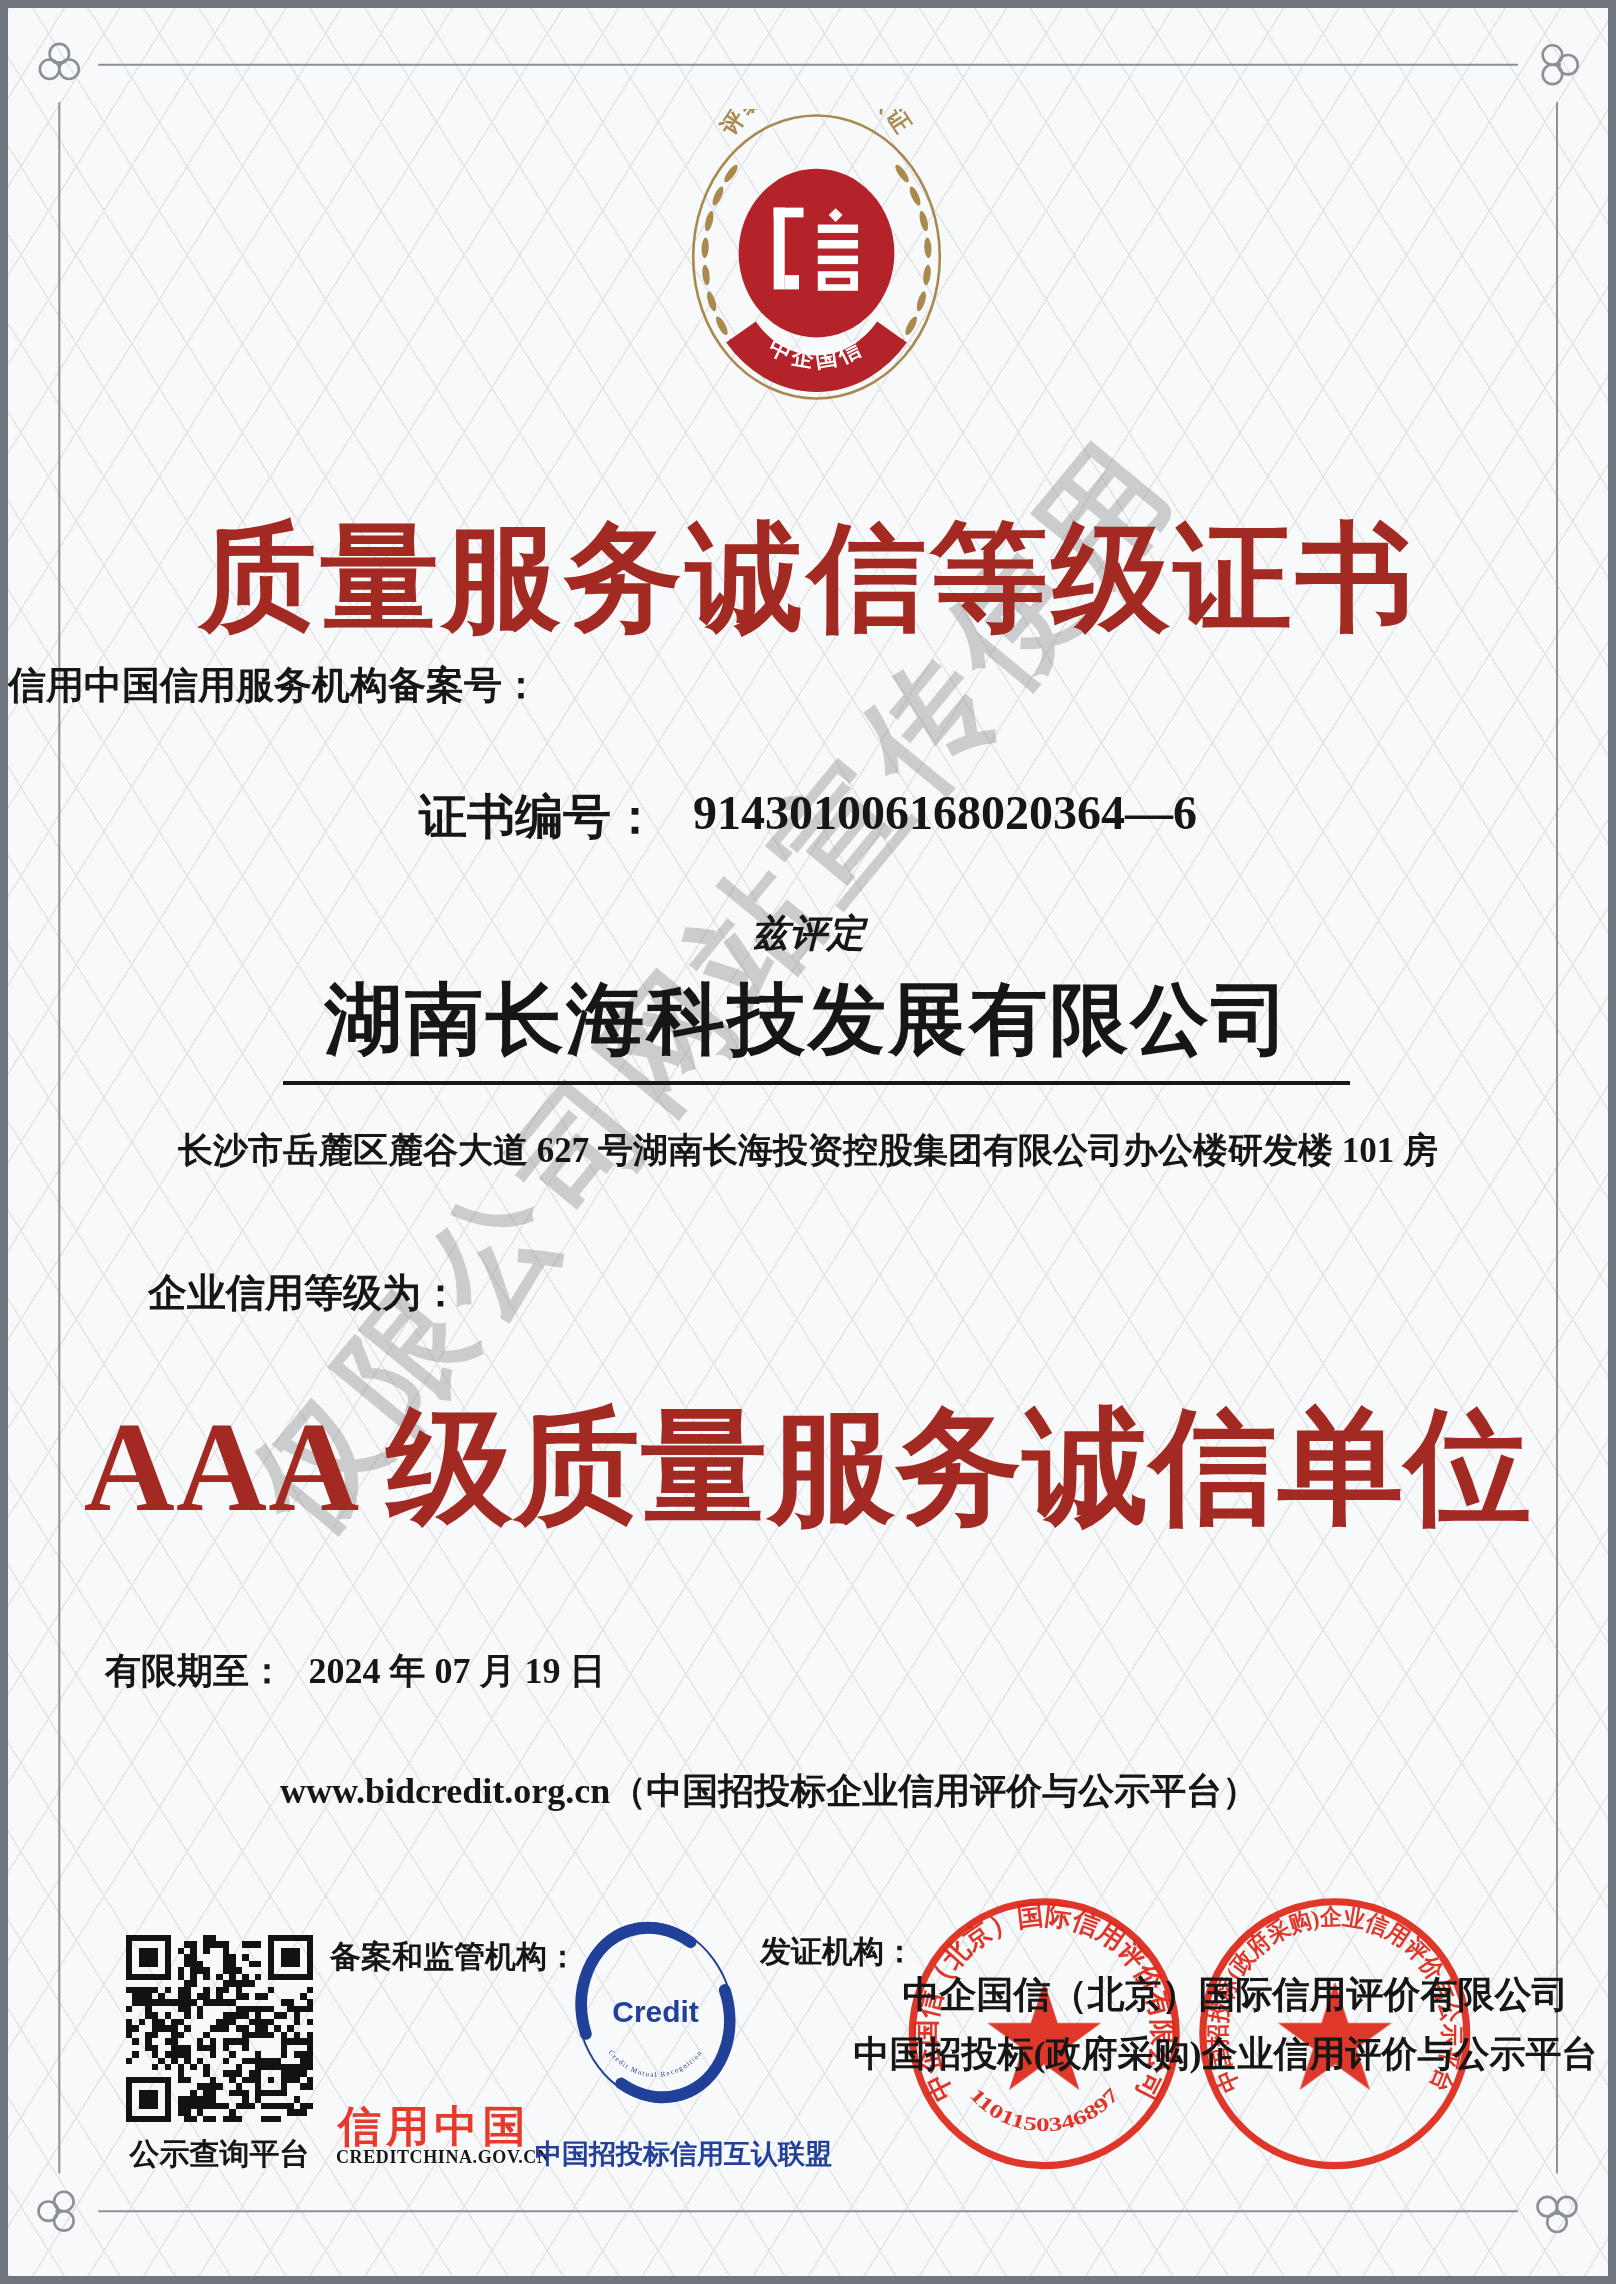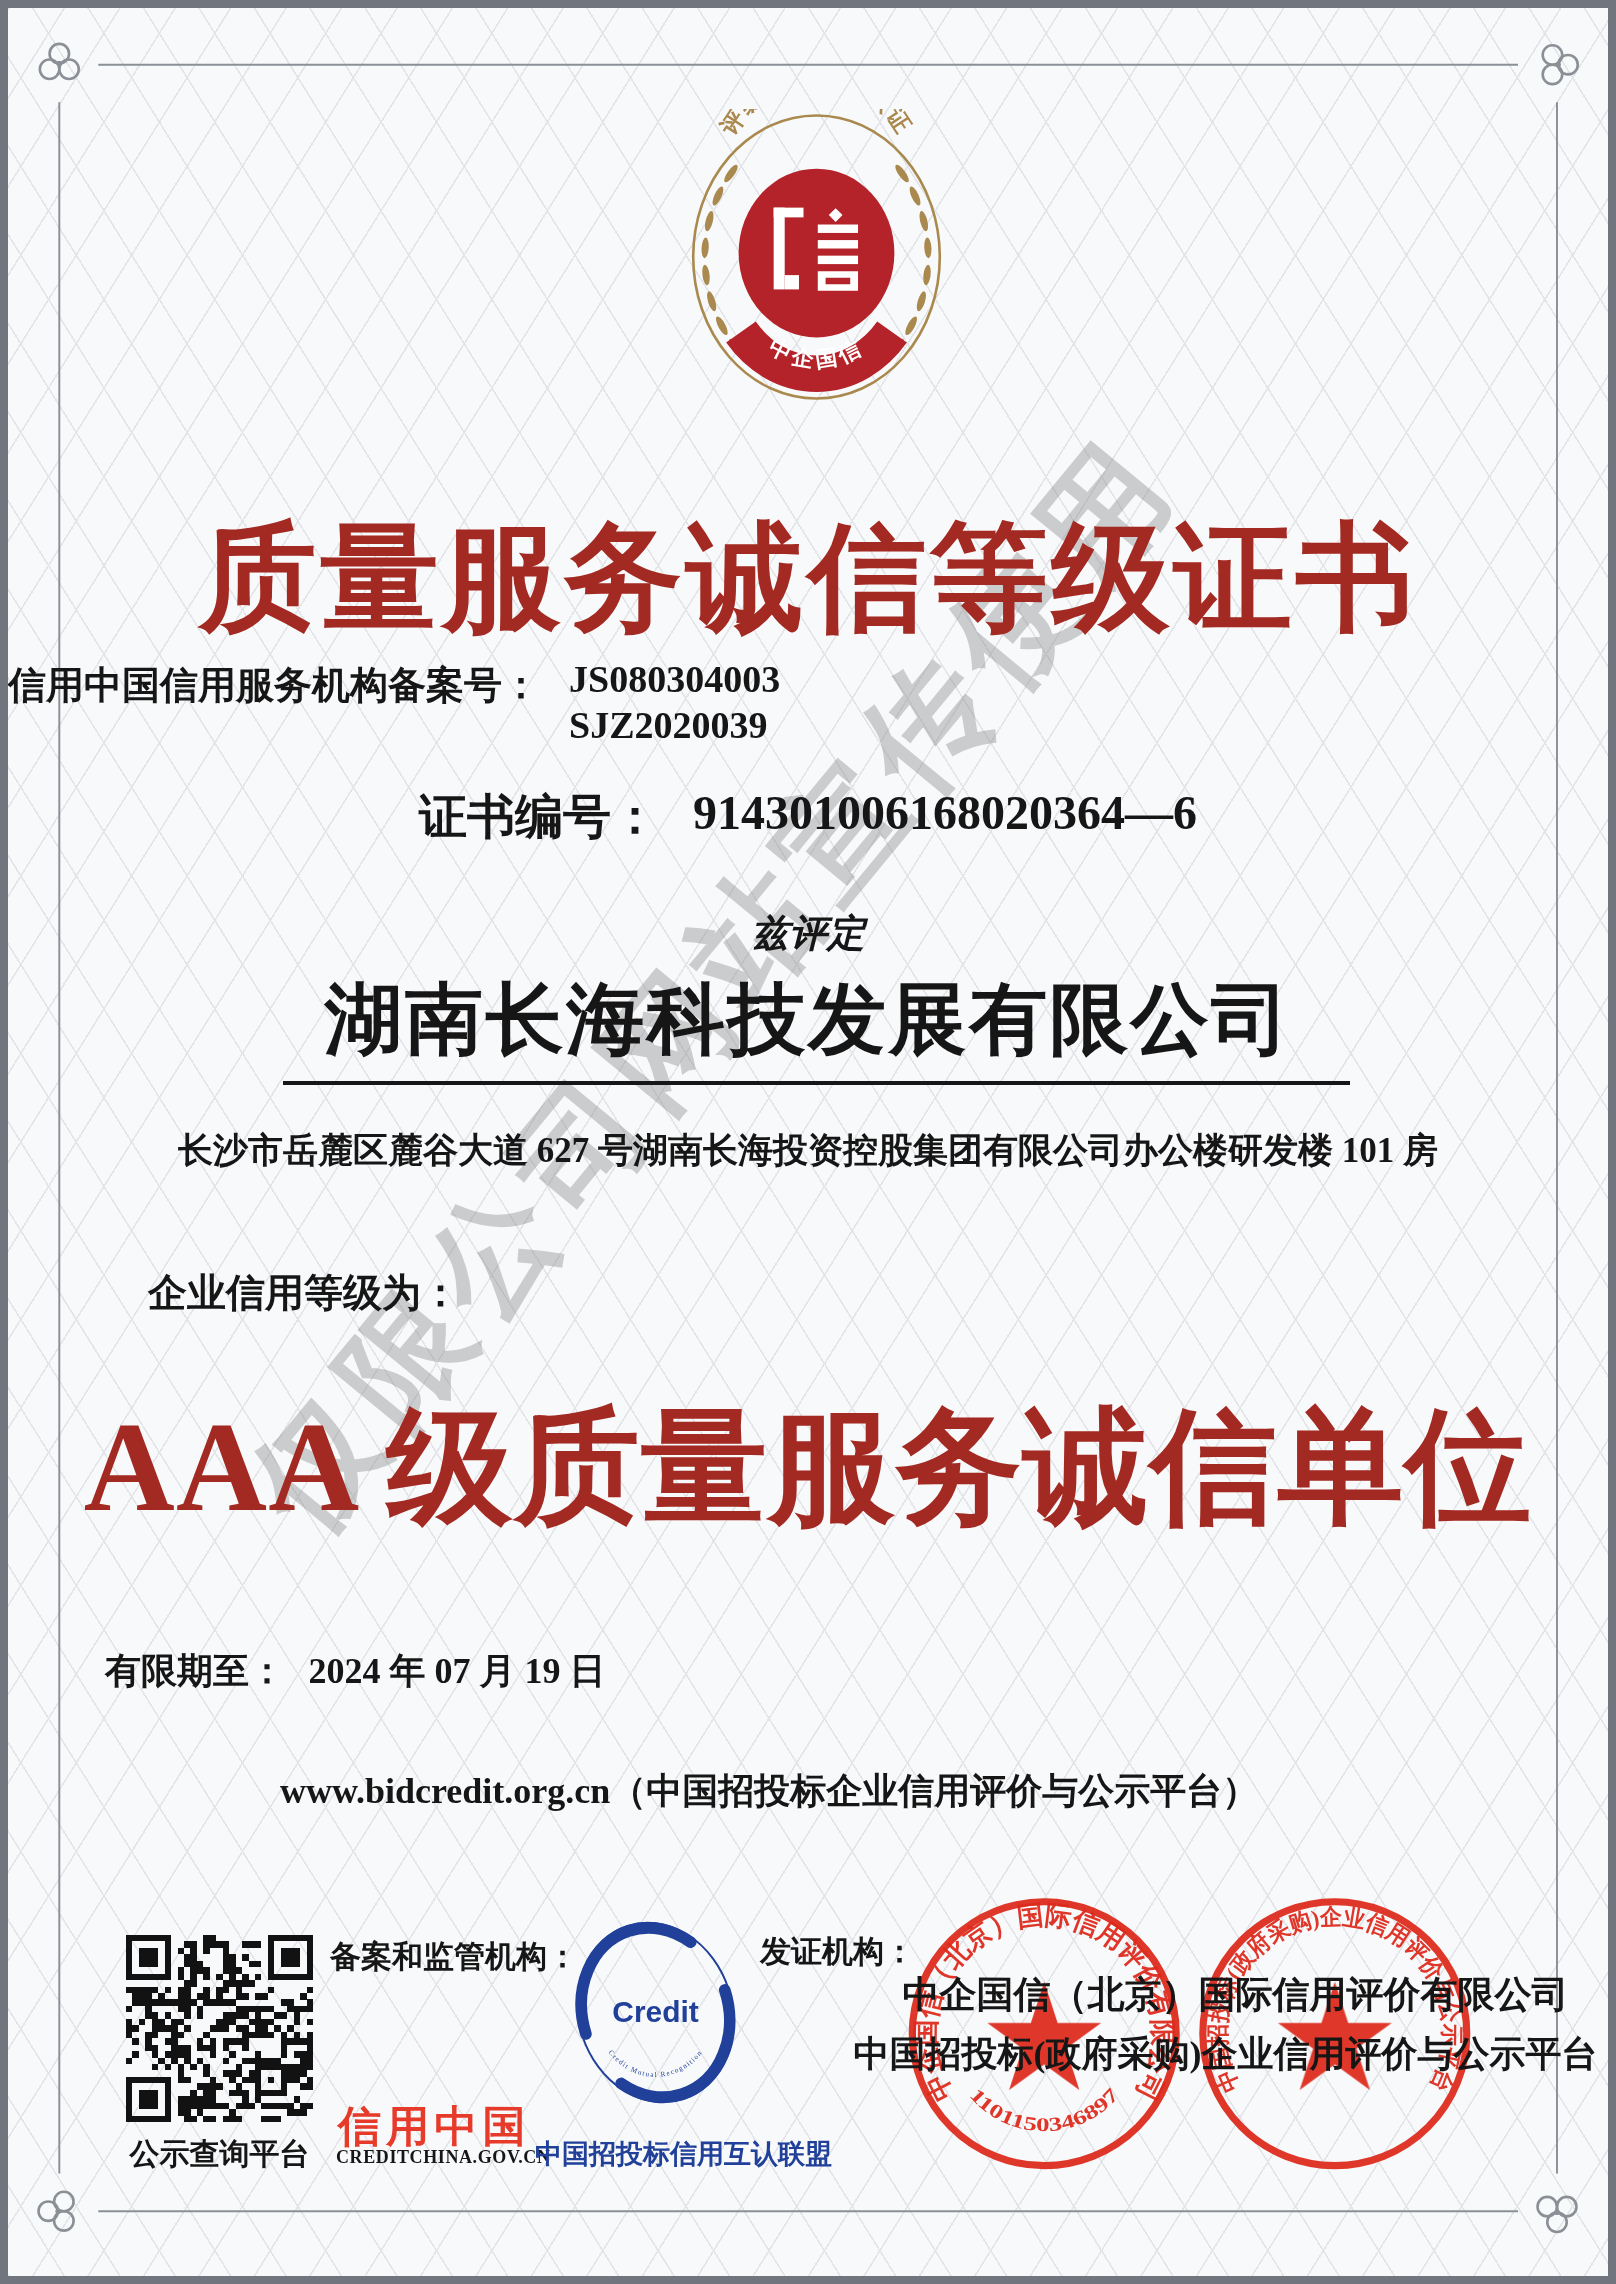--- a/index.html
+++ b/index.html
@@ -123,24 +123,20 @@
     <path id="arcBadgeBandText" d="M104.7,352.3 A150,178 0 0 0 303.3,352.3" fill="none"></path>
     <text font-size="34" font-weight="bold" fill="#ffffff" letter-spacing="6">
       <textPath href="#arcBadgeBandText" startOffset="50%" text-anchor="middle">中企国信</textPath>
     </text>
   </svg>
 
   <div class="abs ctr z2 title nowrap">质量服务诚信等级证书</div>
 
   <div class="abs z2 filing-row">
     <span class="filing-label">信用中国信用服务机构备案号：</span>
-    <span class="filing-nums">
-      <div>JS080304003</div>
-      <div>SJZ2020039</div>
-    </span>
   </div>
 
   <div class="abs z2 cert-row">
     <span>证书编号：</span>
     <span>914301006168020364—6</span>
   </div>
 
   <div class="abs ctr z2 hereby">兹评定</div>
 
   <div class="abs ctr z2 company nowrap">湖南长海科技发展有限公司</div>

